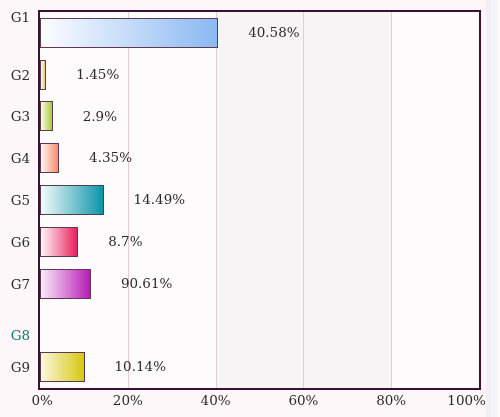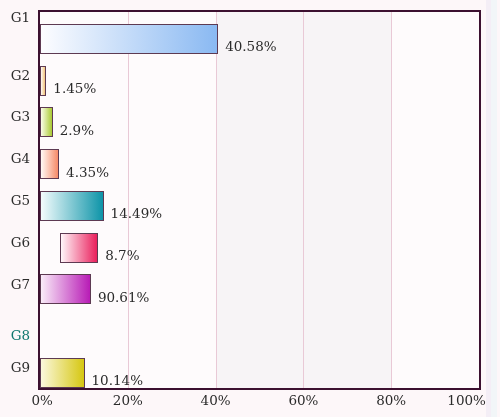--- a/index.html
+++ b/index.html
@@ -87,21 +87,22 @@
     left: 0;
     top: 0;
     right: 0;
     bottom: 0;
   }
   .row {
     position: absolute;
     left: 0;
     right: 0;
     display: flex;
-    align-items: flex-end;
+    align-items: center;
+    gap: 23px;
   }
 
   .bar {
     height: 30px;
     border: 1px solid #5d3a52;
     box-sizing: border-box;
     flex: 0 0 auto;
   }
 
   .bar-value {
@@ -191,21 +192,21 @@
             <span class="bar-value" style="color: rgb(43, 43, 43);">2.9%</span>
           </div>
           <div class="row" style="top: 125.333px; height: 41.7778px;">
             <div class="bar" style="width: 19.0965px; background: linear-gradient(to right, rgb(255, 250, 246) 0%, rgb(246, 138, 104) 100%); border-color: rgb(93, 58, 82);"></div>
             <span class="bar-value" style="color: rgb(43, 43, 43);">4.35%</span>
           </div>
           <div class="row" style="top: 167.111px; height: 41.7778px;">
             <div class="bar" style="width: 63.6111px; background: linear-gradient(to right, rgb(244, 252, 253) 0%, rgb(13, 148, 168) 100%); border-color: rgb(93, 58, 82);"></div>
             <span class="bar-value" style="color: rgb(43, 43, 43);">14.49%</span>
           </div>
-          <div class="row" style="top: 208.889px; height: 41.7778px; padding-left: 20px;">
+          <div class="row" style="top: 208.889px; height: 41.7778px;">
             <div class="bar" style="width: 38.193px; background: linear-gradient(to right, rgb(255, 247, 250) 0%, rgb(234, 31, 92) 100%); border-color: rgb(93, 58, 82);"></div>
             <span class="bar-value" style="color: rgb(43, 43, 43);">8.7%</span>
           </div>
           <div class="row" style="top: 250.667px; height: 41.7778px;">
             <div class="bar" style="width: 50.8801px; background: linear-gradient(to right, rgb(249, 236, 248) 0%, rgb(184, 28, 182) 100%); border-color: rgb(93, 58, 82);"></div>
             <span class="bar-value" style="color: rgb(43, 43, 43);">90.61%</span>
           </div>
           <div class="row" style="top: 334.222px; height: 41.7778px;">
             <div class="bar" style="width: 44.5146px; background: linear-gradient(to right, rgb(251, 248, 221) 0%, rgb(214, 199, 17) 100%); border-color: rgb(93, 58, 82);"></div>
             <span class="bar-value" style="color: rgb(43, 43, 43);">10.14%</span>

